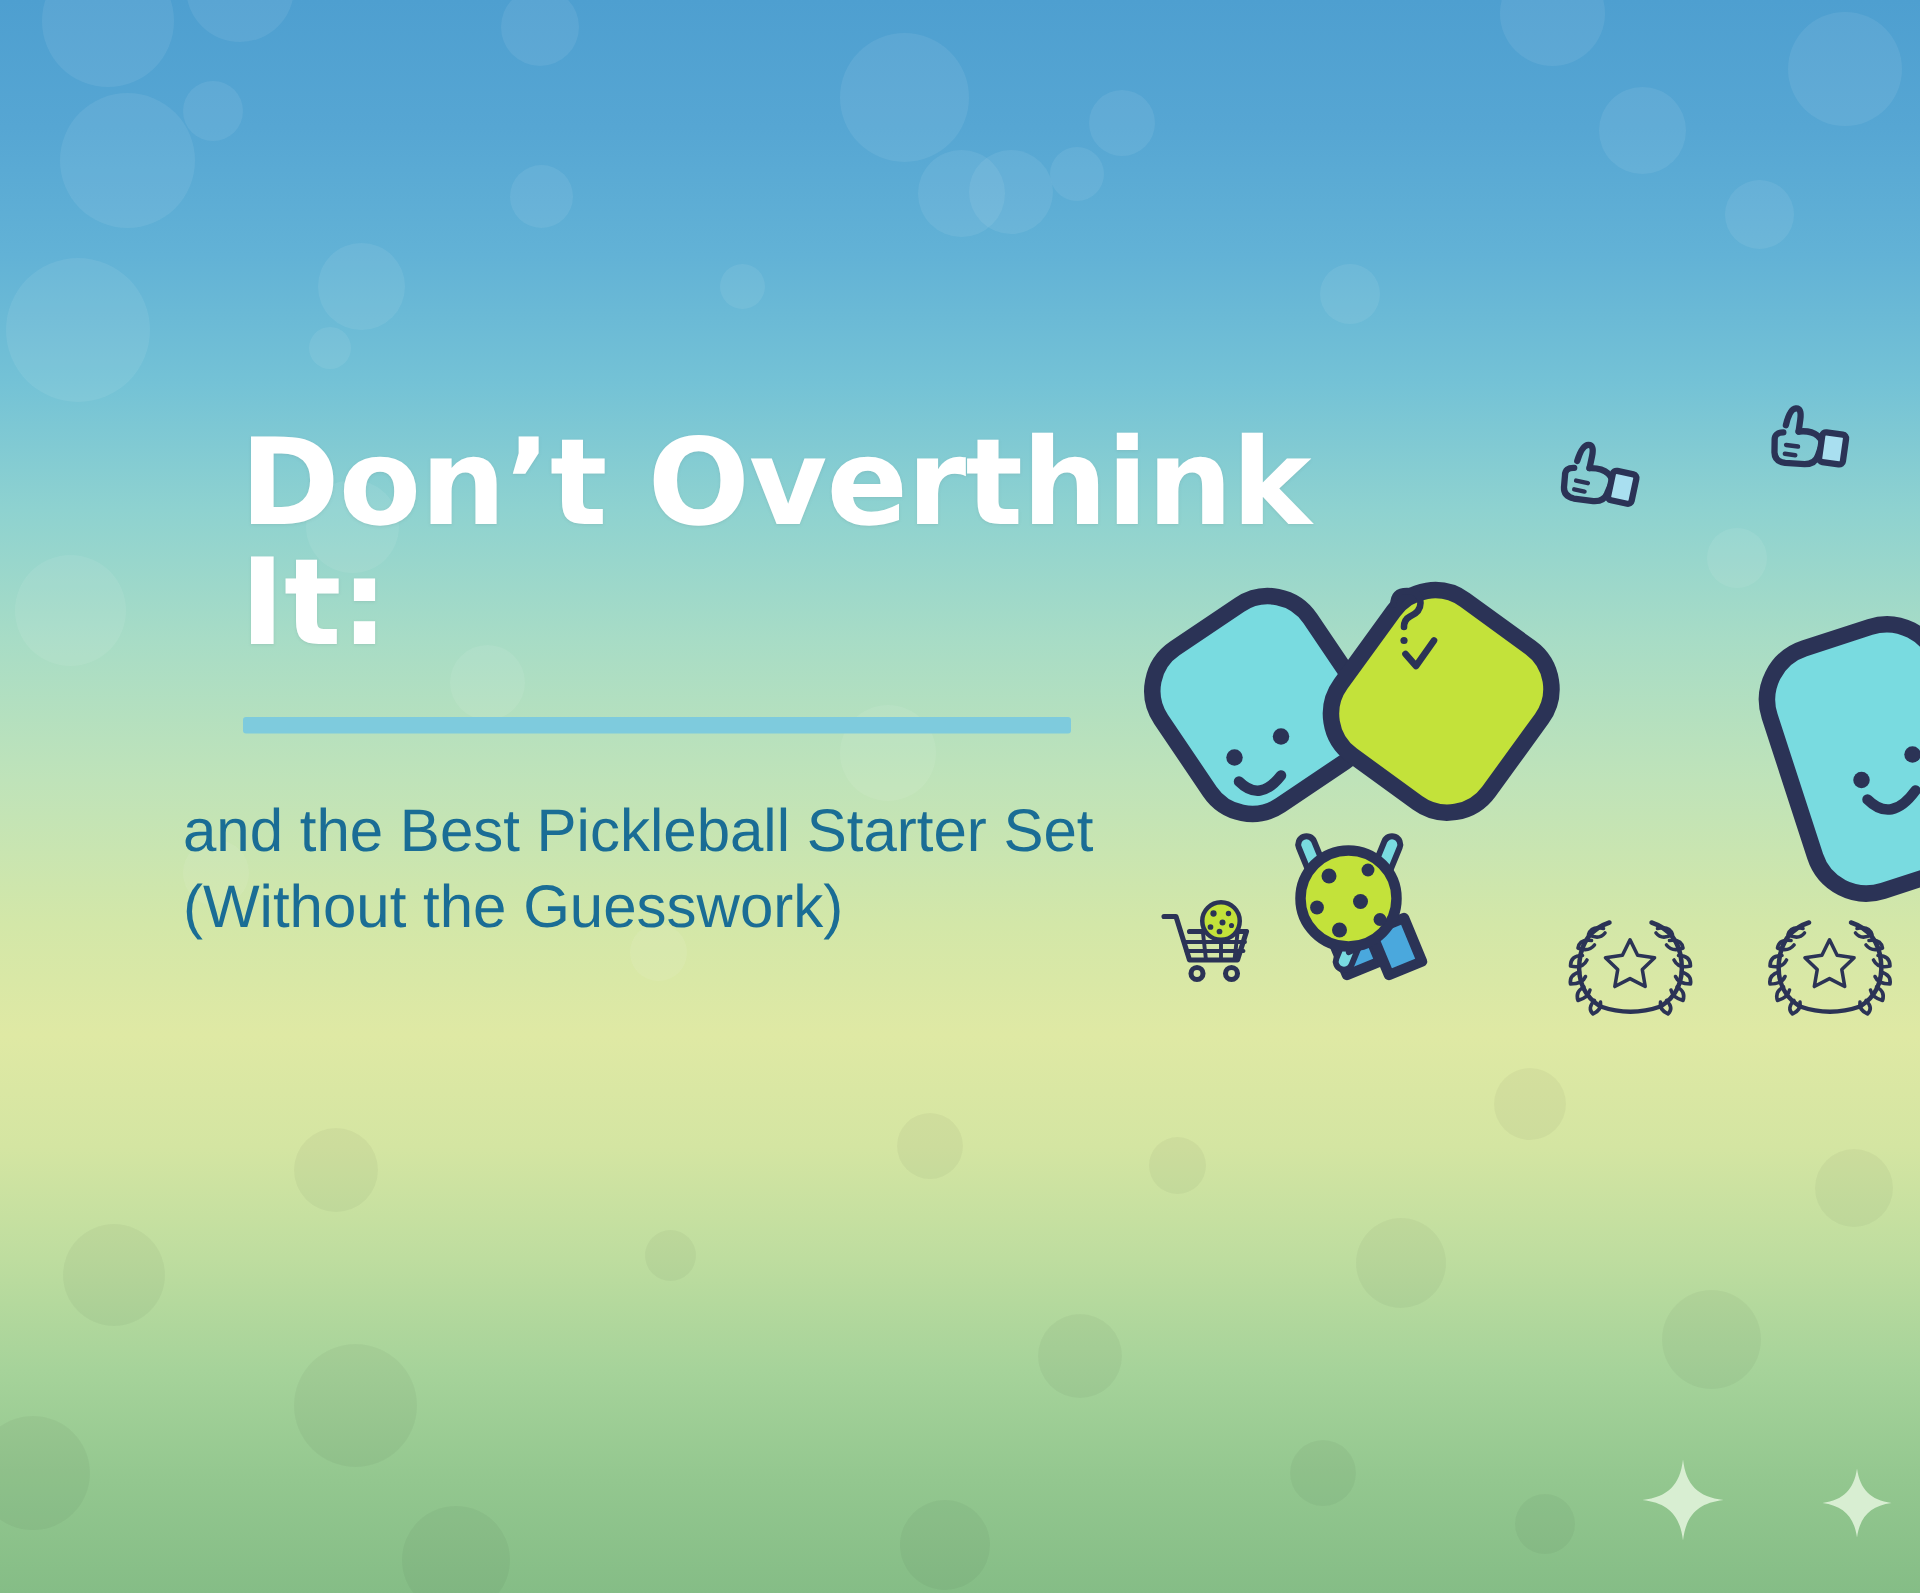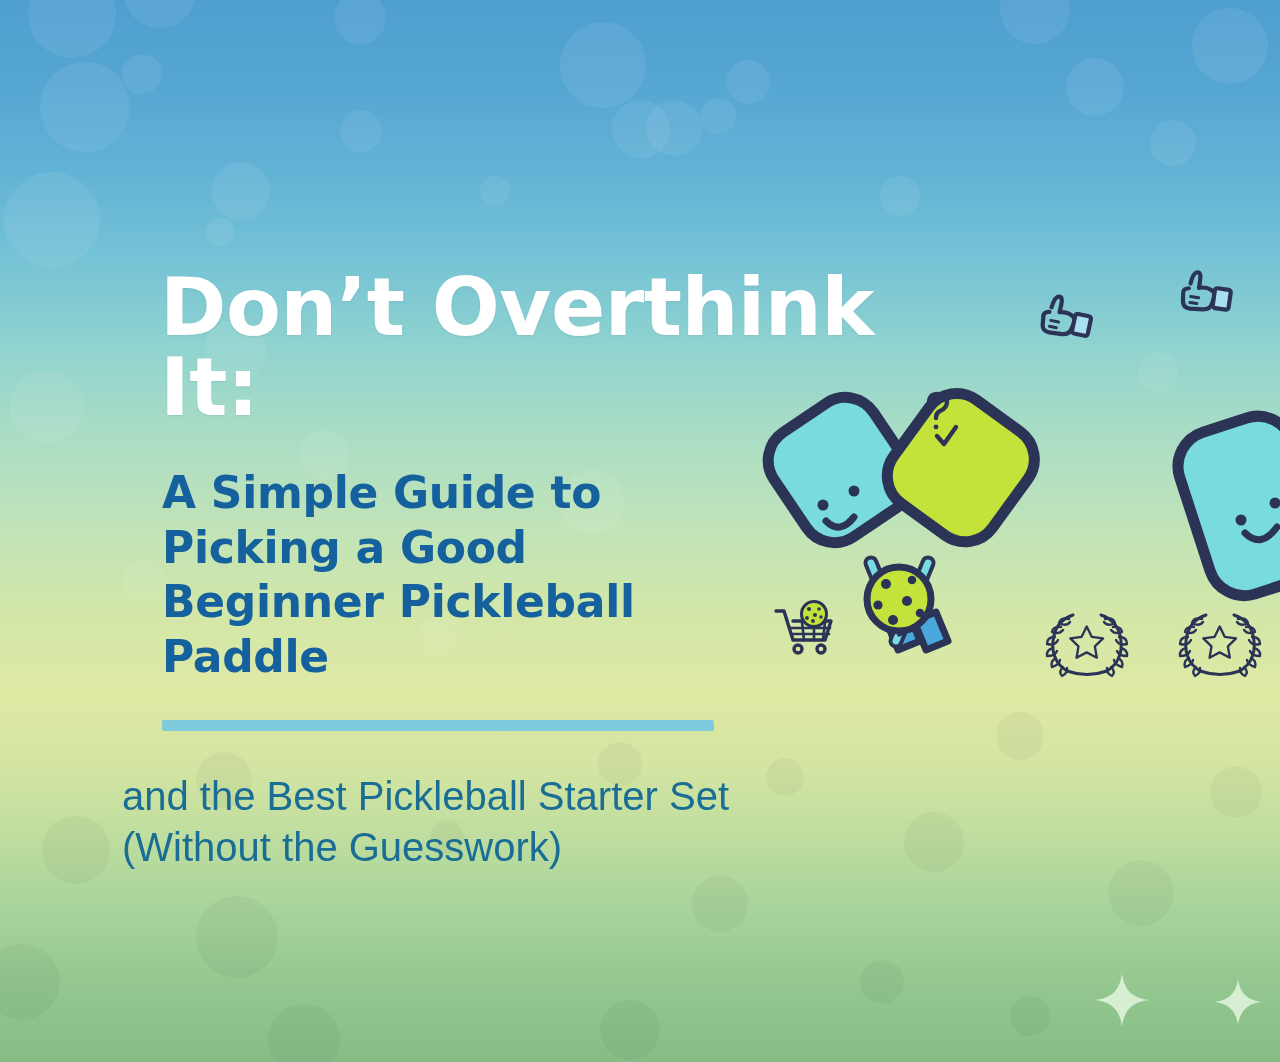--- a/index.html
+++ b/index.html
@@ -42,21 +42,21 @@
     pointer-events: none;
   }
   .bubble.dark {
     background: rgba(0,0,0,0.035);
   }
 
   
   .text-block {
     position: absolute;
     left: 160px;
-    top: 268px;
+    top: 282px;
     width: 760px;
   }
 
   .main-title {
     font-family: "DejaVu Sans", sans-serif;
     font-weight: 700;
     font-size: 80px;
     line-height: 1.0;
     color: #ffffff;
     letter-spacing: -0.5px;
@@ -159,21 +159,20 @@
   <div class="bubble dark" style="left:1210px;top:766px; width:52px; height:52px;"></div>
   <div class="bubble dark" style="left:600px; top:1000px;width:60px; height:60px;"></div>
   <div class="bubble dark" style="left:-16px; top:944px; width:76px; height:76px;"></div>
   <div class="bubble dark" style="left:860px; top:960px; width:44px; height:44px;"></div>
   <div class="bubble dark" style="left:430px; top:820px; width:34px; height:34px;"></div>
   <div class="bubble dark" style="left:1010px;top:996px; width:40px; height:40px;"></div>
 
   <div class="text-block">
     <h1 class="main-title">Don’t Overthink It:</h1>
 
-    <h2 class="subtitle">A Simple Guide to Picking a Good Beginner Pickleball Paddle</h2>
 
     <div class="divider"></div>
 
     <p class="tagline">and the Best Pickleball Starter Set (Without the Guesswork)</p>
   </div>
 
   <div class="art" id="paddles-group">
     <svg width="260" height="290" viewBox="0 0 260 290">
 
       <g>

